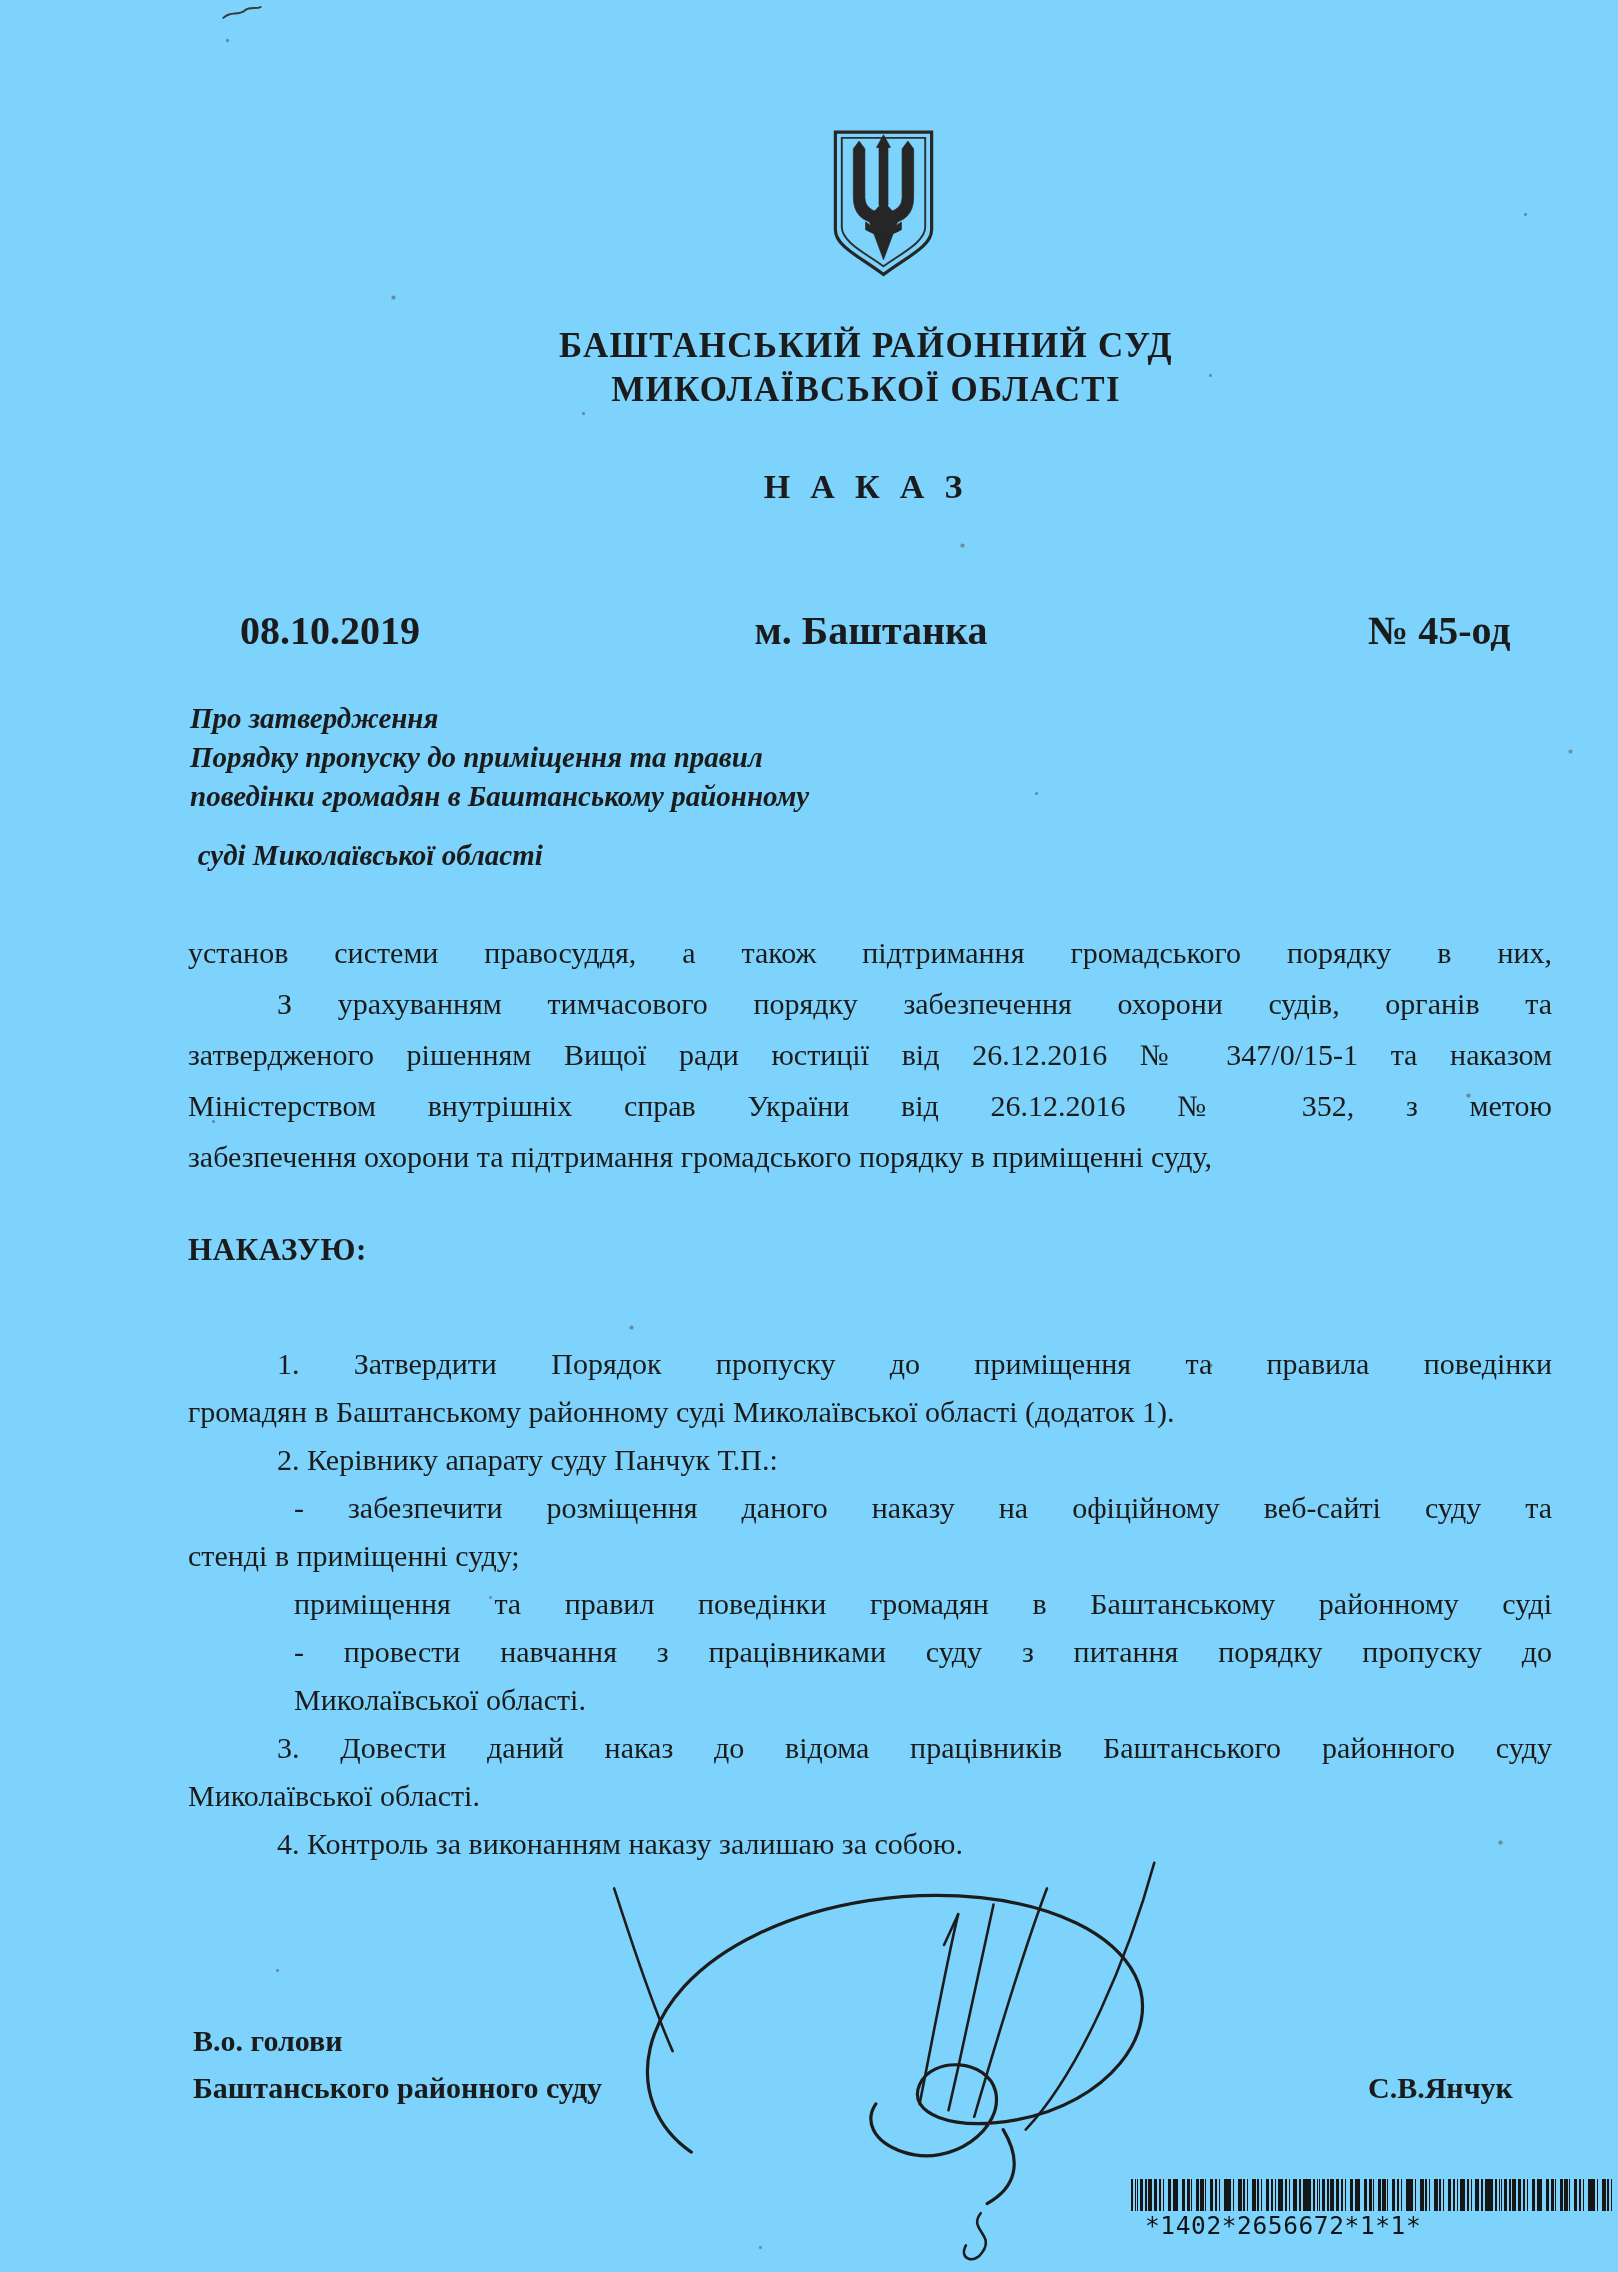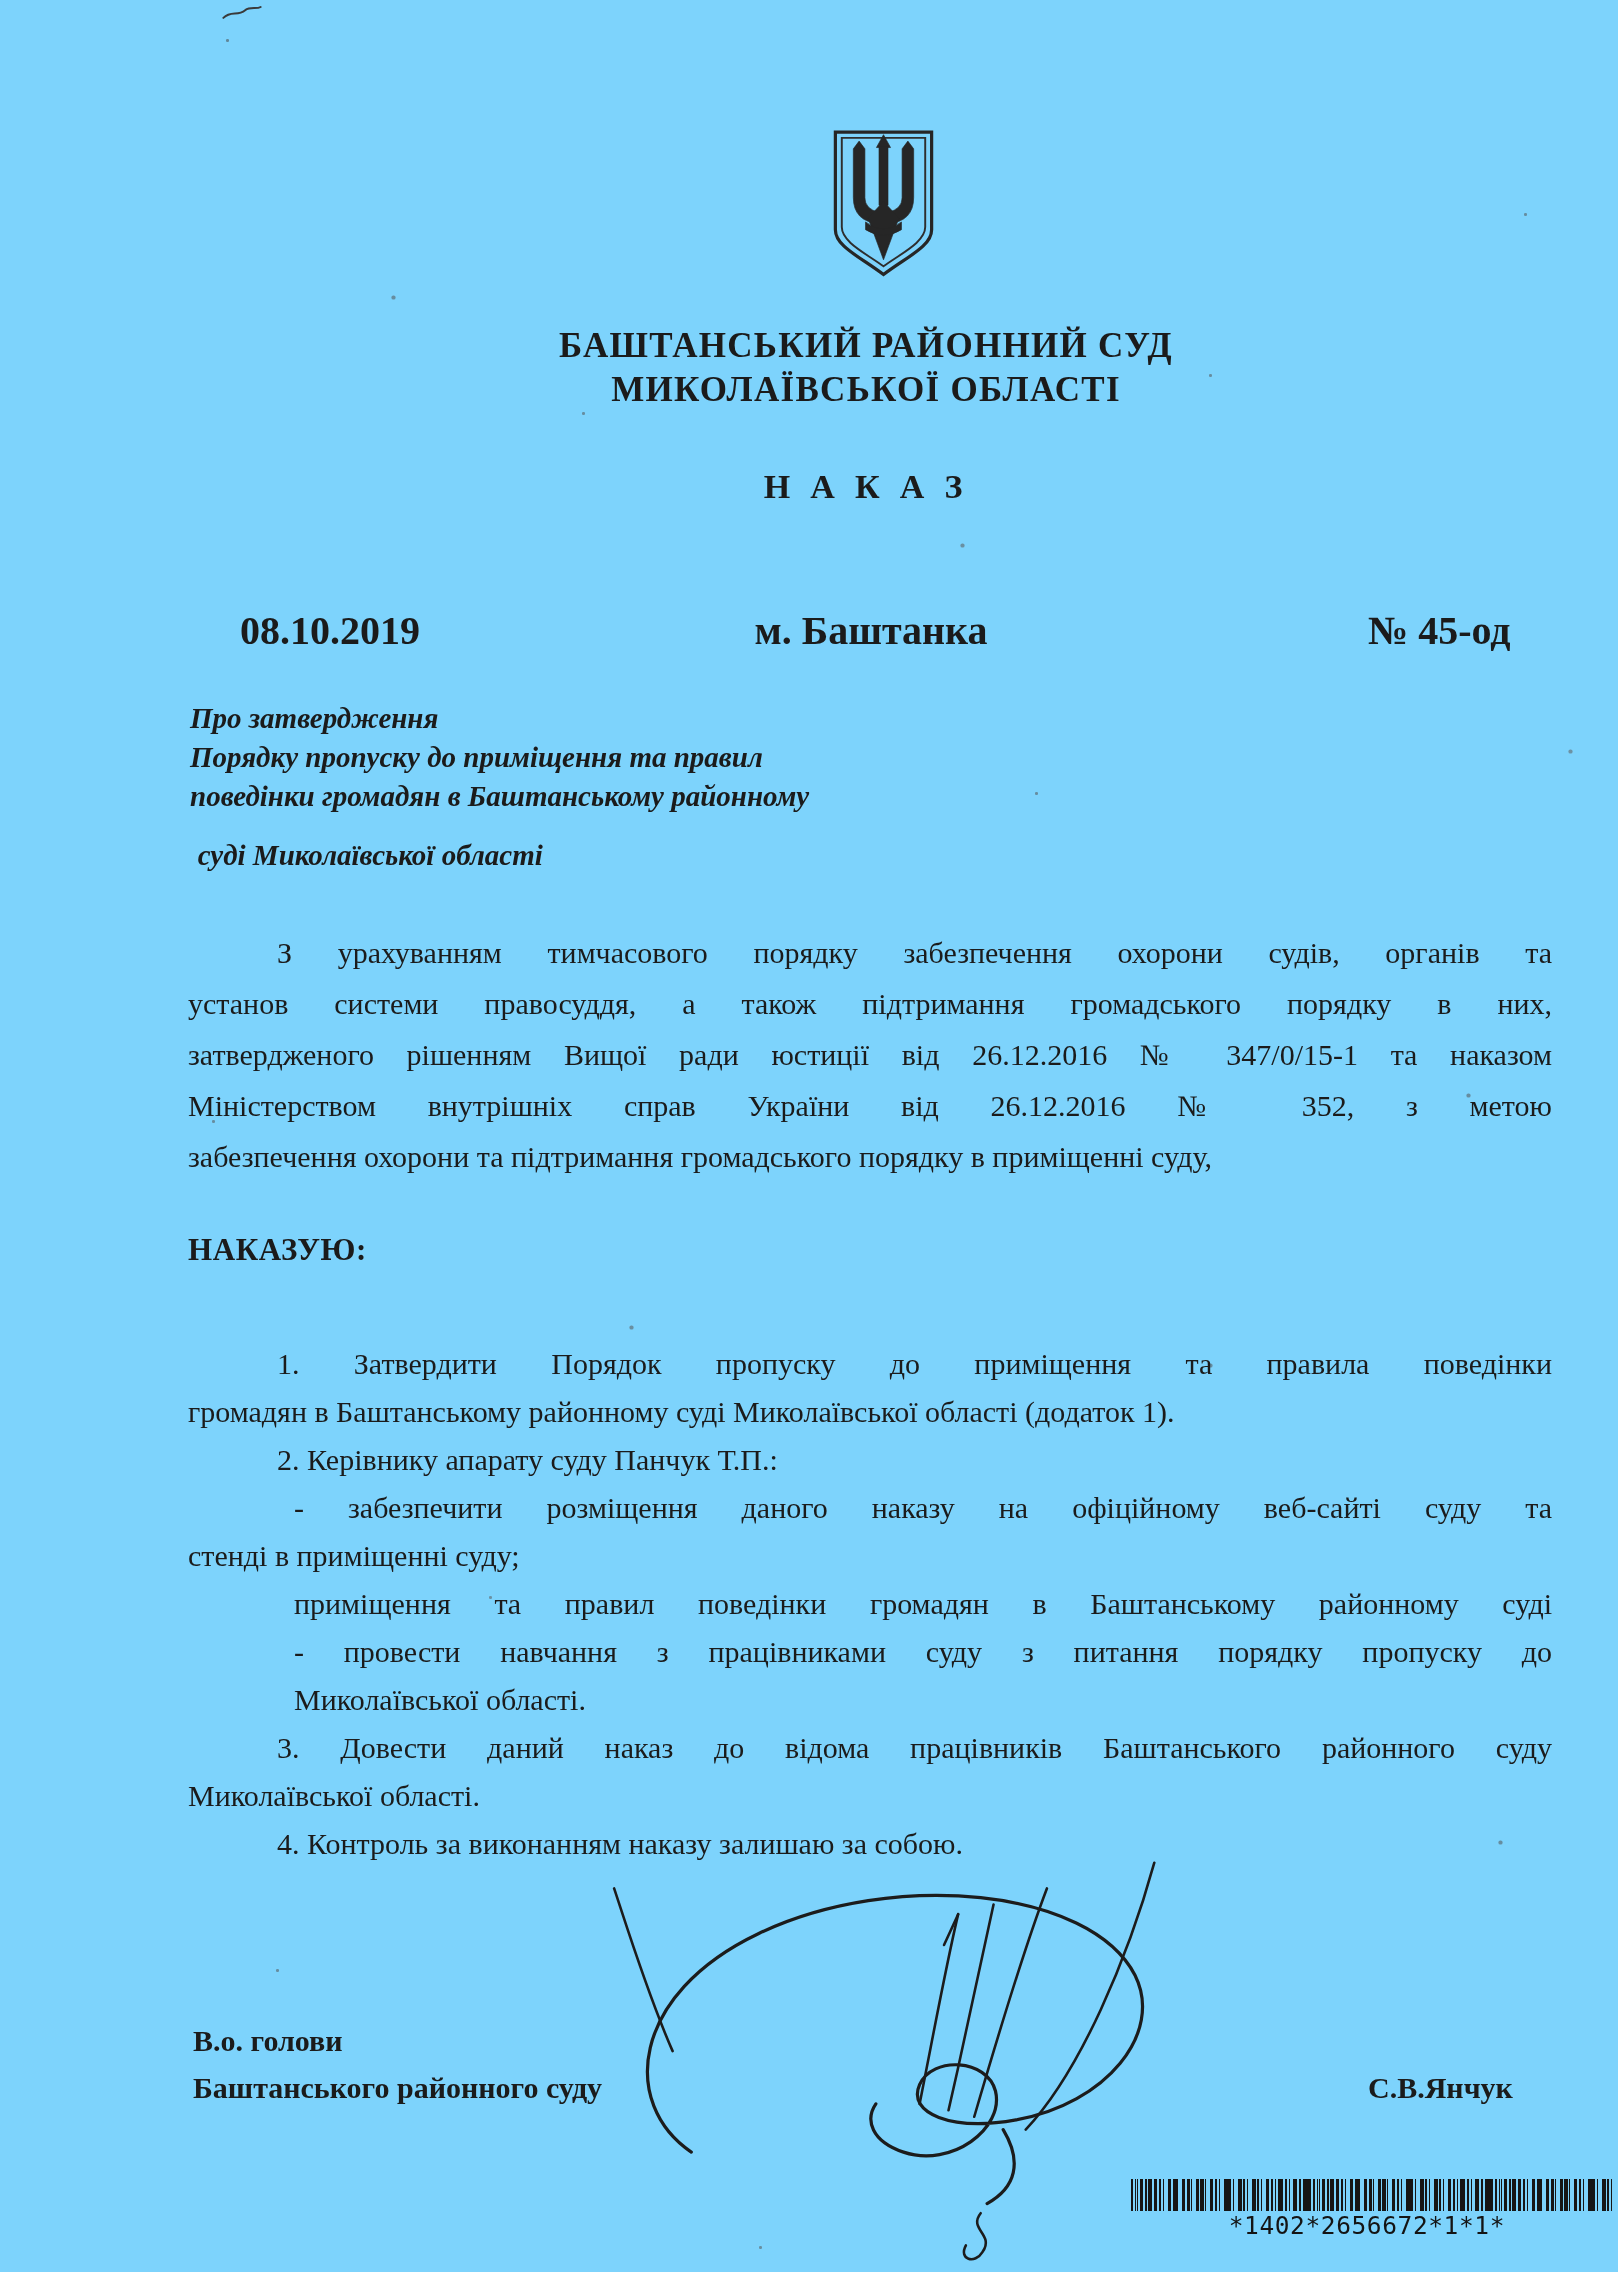--- a/index.html
+++ b/index.html
@@ -50,21 +50,21 @@
   .sig-stroke{position:absolute;left:508px;top:1827px;width:746px;height:438px;}
   
   .barcode{
     position:absolute;left:1131px;top:2179px;width:481px;height:32px;
     background-image:
       repeating-linear-gradient(90deg,#161616 0 1.9px,transparent 1.9px 3.9px,#161616 3.9px 5.1px,transparent 5.1px 9px,#161616 9px 12.2px,transparent 12.2px 14px),
       repeating-linear-gradient(90deg,transparent 0 5.8px,#161616 5.8px 7px,transparent 7px 16.7px,#161616 16.7px 21px,transparent 21px 26px);
   }
   .barcode-text{
     position:absolute;left:1145px;top:2211px;width:360px;
-    text-align:right;
+    text-align:left;
     font-family:"DejaVu Sans Mono","Liberation Mono",monospace;
     font-size:24.5px;letter-spacing:0.6px;color:#141414;
   }
   
   .pen-mark{position:absolute;left:222px;top:5.1px;width:40px;height:19.3px;}
   .speckles{
     position:absolute;left:226px;top:39px;width:2.6px;height:2.6px;border-radius:50%;
     background:#4a4a4a;opacity:.55;
     box-shadow:
       166px 257px 0 0.6px #555, 356px 373px 0 0 #555, 735px 505px 0 0.6px #5a5a5a,
@@ -112,22 +112,22 @@
   </div>
 
   <div class="subject">
     <div class="s-line">Про затвердження</div>
     <div class="s-line">Порядку пропуску до приміщення та правил</div>
     <div class="s-line">поведінки громадян в Баштанському районному</div>
     <div class="s-line">суді Миколаївської області</div>
   </div>
 
   <div class="intro">
+    <div class="line jst">установ системи правосуддя, а також підтримання громадського порядку в них,</div>
     <div class="line jst ind-a">З урахуванням тимчасового порядку забезпечення охорони судів, органів та</div>
-    <div class="line jst">установ системи правосуддя, а також підтримання громадського порядку в них,</div>
     <div class="line jst">затвердженого рішенням Вищої ради юстиції від 26.12.2016 № 347/0/15-1 та наказом</div>
     <div class="line jst">Міністерством внутрішніх справ України від 26.12.2016 № 352, з метою</div>
     <div class="line lft">забезпечення охорони та підтримання громадського порядку в приміщенні суду,</div>
   </div>
 
   <div class="decree">НАКАЗУЮ:</div>
 
   <div class="orders">
     <div class="line jst ind-a">1. Затвердити Порядок пропуску до приміщення та правила поведінки</div>
     <div class="line lft">громадян в Баштанському районному суді Миколаївської області (додаток 1).</div>

